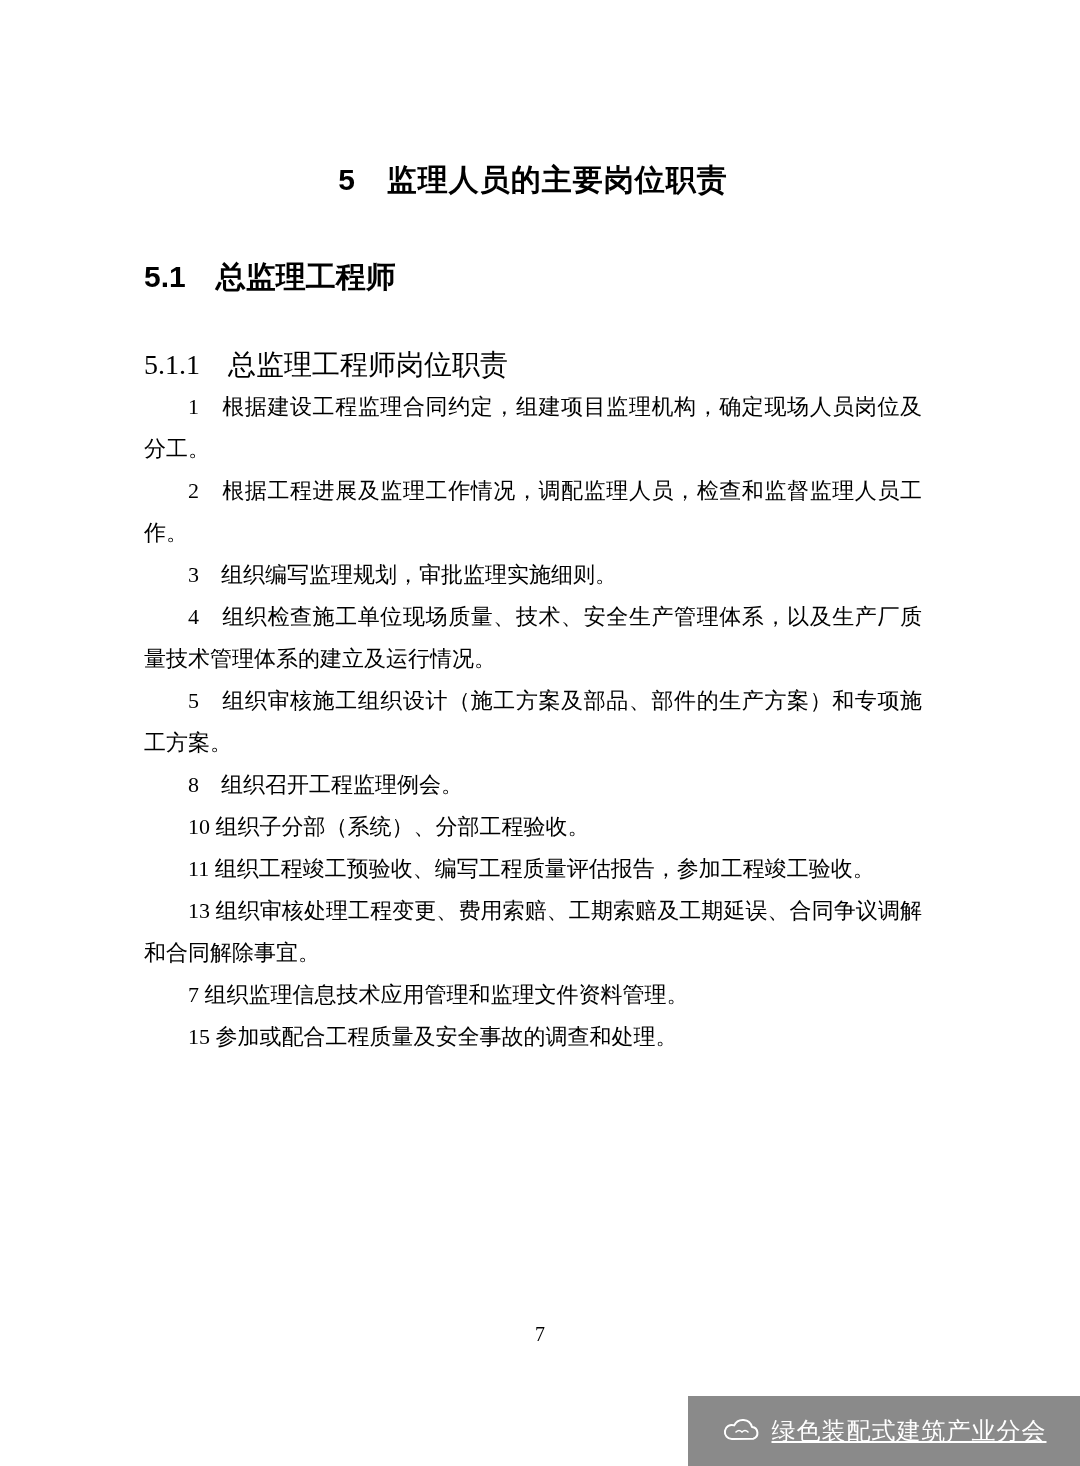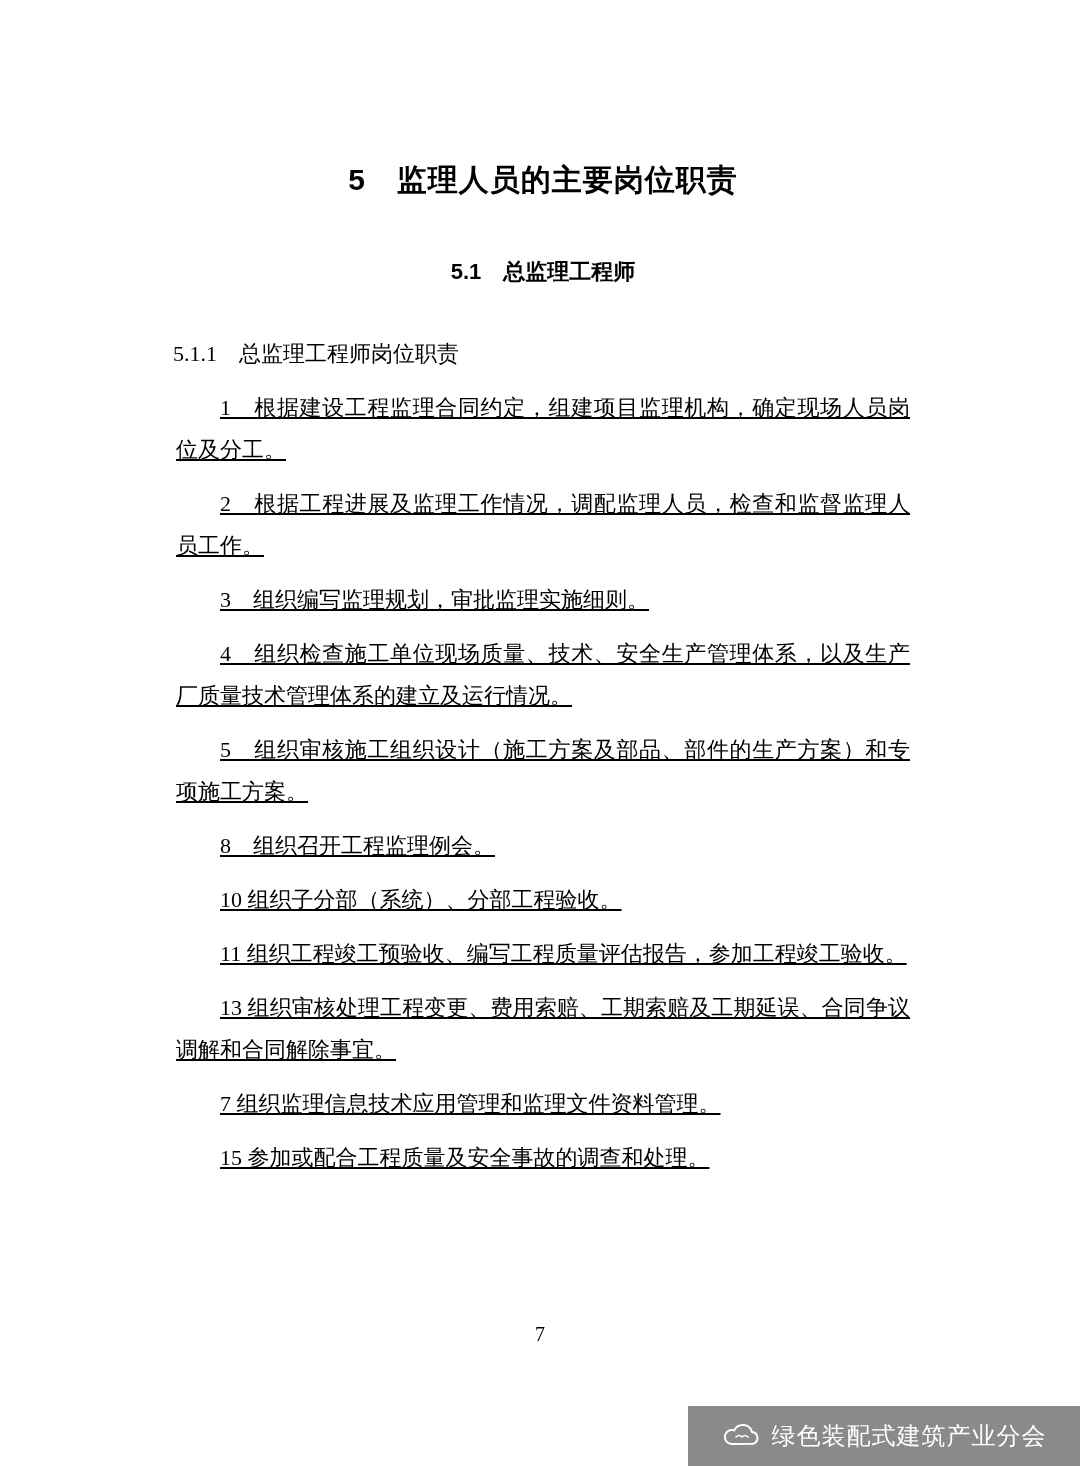--- a/index.html
+++ b/index.html
@@ -12,76 +12,75 @@
     width: 1080px;
     height: 1466px;
     margin: 0 auto;
     background: #ffffff;
     color: #000000;
     font-family: "Liberation Serif", "DejaVu Serif", serif;
     overflow: hidden;
   }
   .content {
     position: absolute;
-    left: 164px;
+    left: 144px;
     right: 158px;
     top: 160px;
   }
   .chapter-title {
     font-family: "Liberation Sans", "DejaVu Sans", sans-serif;
     font-weight: bold;
     font-size: 30px;
     text-align: center;
     letter-spacing: 1px;
     margin: 0 0 56px 0;
   }
   .section-title {
     font-family: "Liberation Sans", "DejaVu Sans", sans-serif;
     font-weight: bold;
-    font-size: 22px;
-    text-align: center;
+    font-size: 30px;
     margin: 0 0 46px 0;
   }
   .subsection-title {
-    font-size: 22px;
+    font-size: 28px;
     line-height: 42px;
-    margin: 9px;
+    margin: 0;
   }
   .body-text p.item {
     font-size: 22px;
     line-height: 42px;
-    margin: 12px;
+    margin: 0;
     text-indent: 2em;
     text-align: justify;
     text-justify: inter-ideograph;
-    text-decoration: underline;
   }
   .page-number {
     position: absolute;
     left: 0;
     right: 0;
     bottom: 120px;
     text-align: center;
     font-size: 20px;
   }
   .watermark-bar {
     position: absolute;
     right: 0;
     bottom: 0;
     width: 392px;
-    height: 60px;
+    height: 70px;
     background: #8a8a8a;
     display: flex;
     align-items: center;
     justify-content: center;
     gap: 10px;
     color: #ffffff;
     font-family: "Liberation Sans", "DejaVu Sans", sans-serif;
     font-size: 24px;
     letter-spacing: 1px;
+    text-decoration: underline;
   }
   .watermark-bar .logo {
     display: inline-flex;
     align-items: center;
   }
 </style>
 </head>
 <body>
 
 <div class="page">

